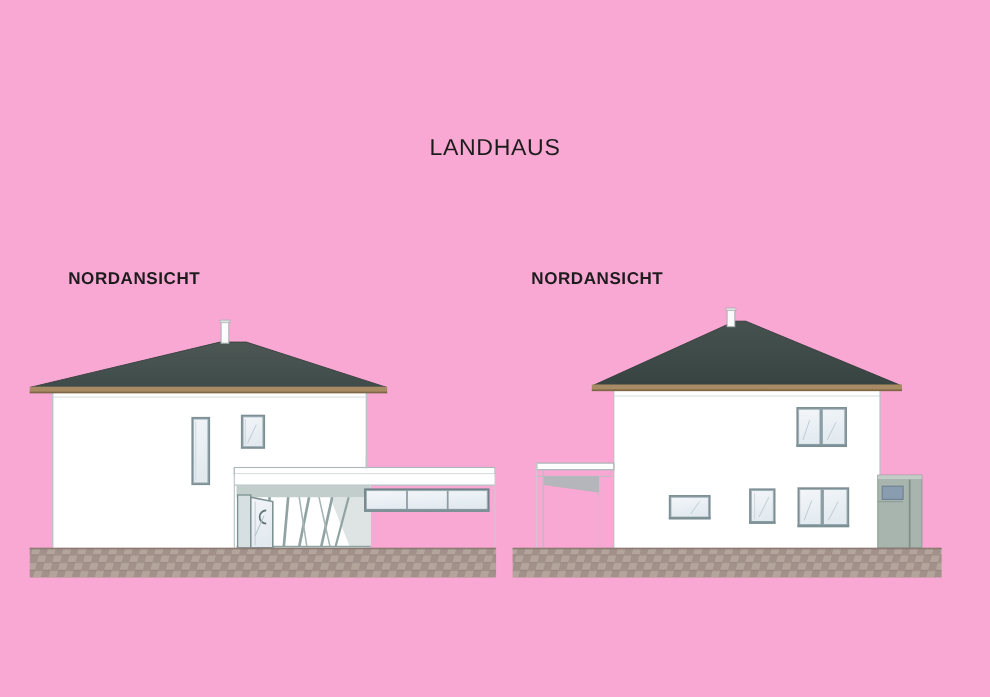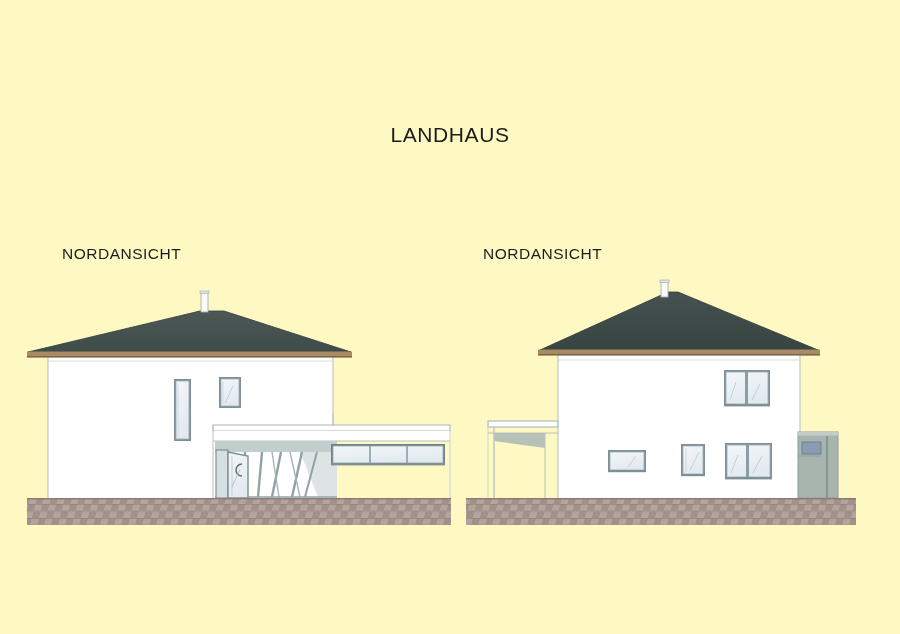--- a/index.html
+++ b/index.html
@@ -11,39 +11,39 @@
     width: 900px;
     height: 634px;
     overflow: hidden;
     font-family: "Liberation Sans", sans-serif;
     color: #1a1a1a;
   }
   #sheet {
     position: relative;
     width: 900px;
     height: 634px;
-    background: #fef9c3;
+    background: #f9a8d4;
   }
   #main-title {
     position: absolute;
     left: 0;
     top: 123px;
     width: 900px;
     text-align: center;
     font-size: 21px;
     letter-spacing: 0.6px;
     color: #1c1c1c;
     font-weight: 400;
   }
   .elev-label {
     position: absolute;
     font-size: 15.5px;
     letter-spacing: 0.5px;
     color: #1c1c1c;
-    font-weight: 400;
+    font-weight: 700;
     white-space: nowrap;
   }
   #label-north { left: 62px; top: 245px; }
   #label-east  { left: 483px; top: 245px; }
   #drawing-canvas {
     position: absolute;
     left: 0; top: 0;
     width: 900px; height: 634px;
   }
 </style>

